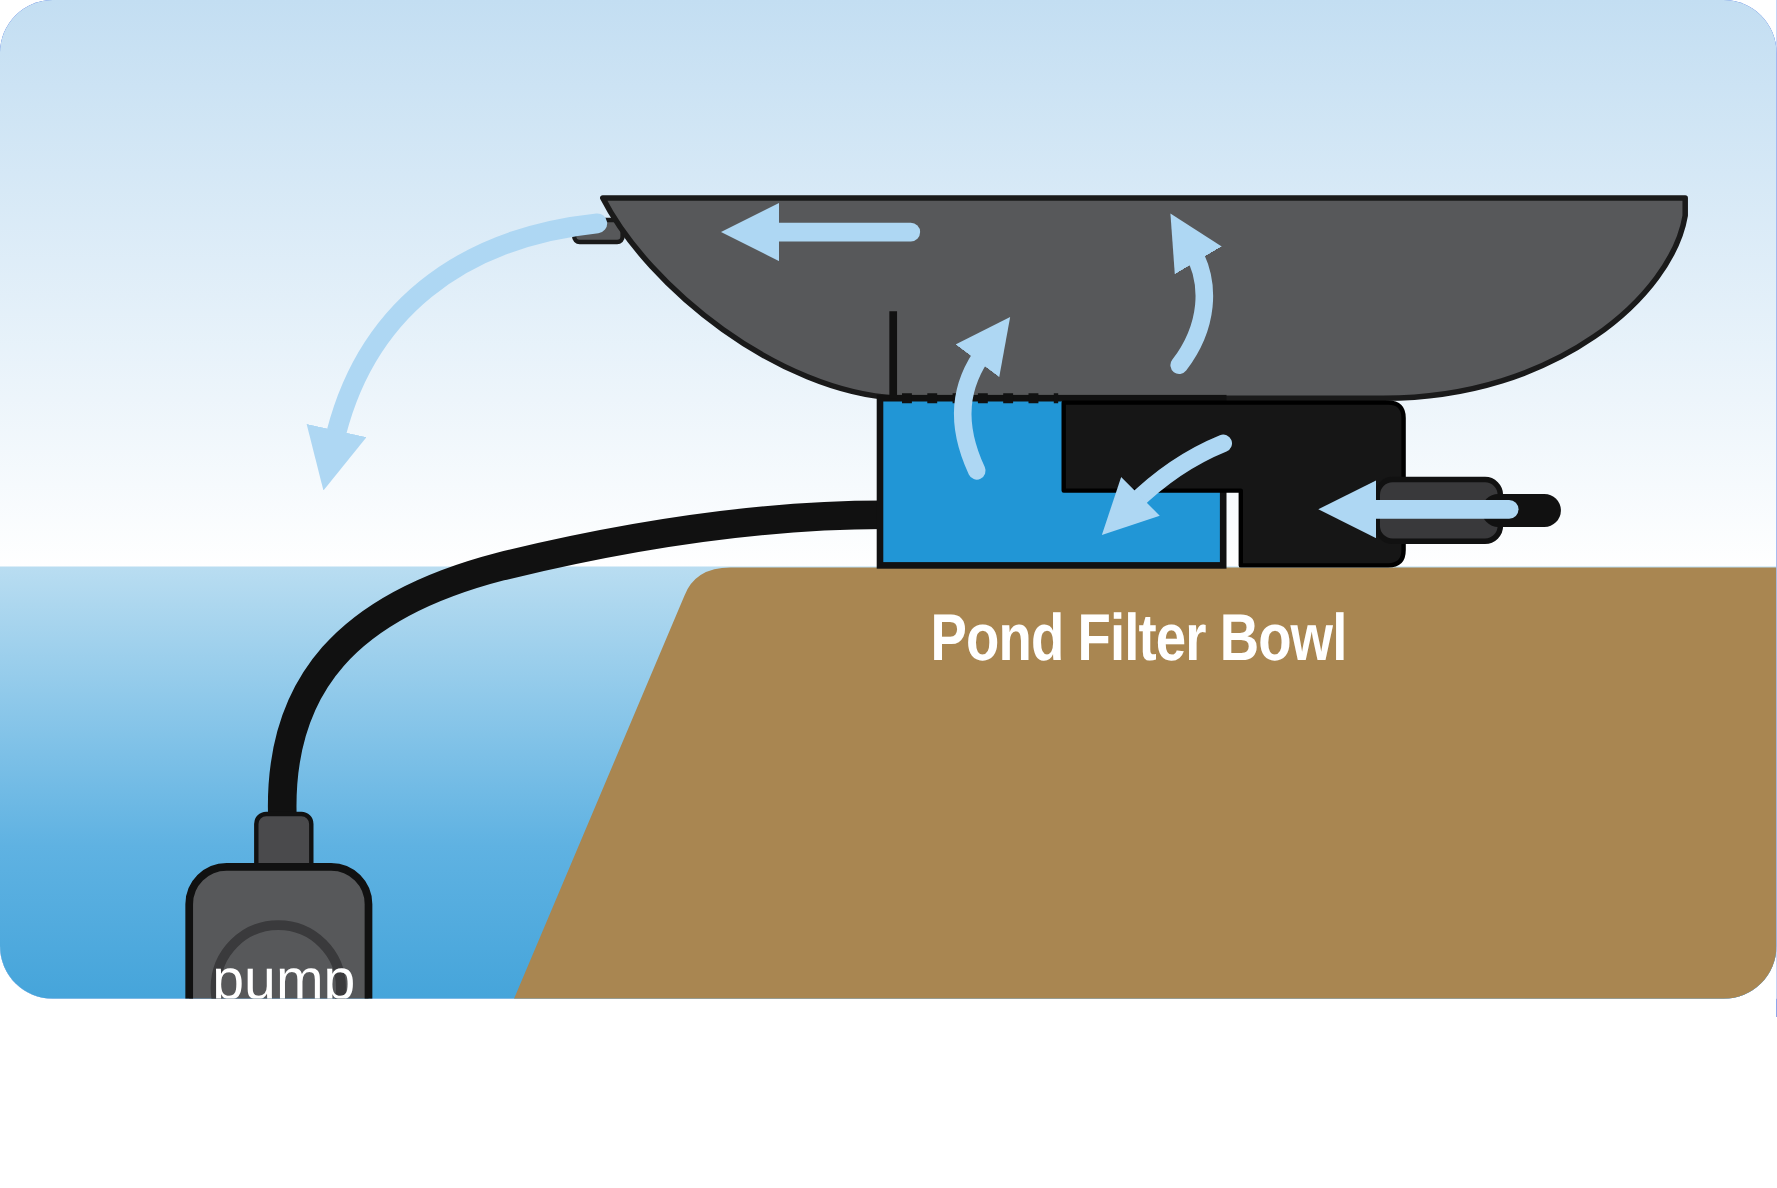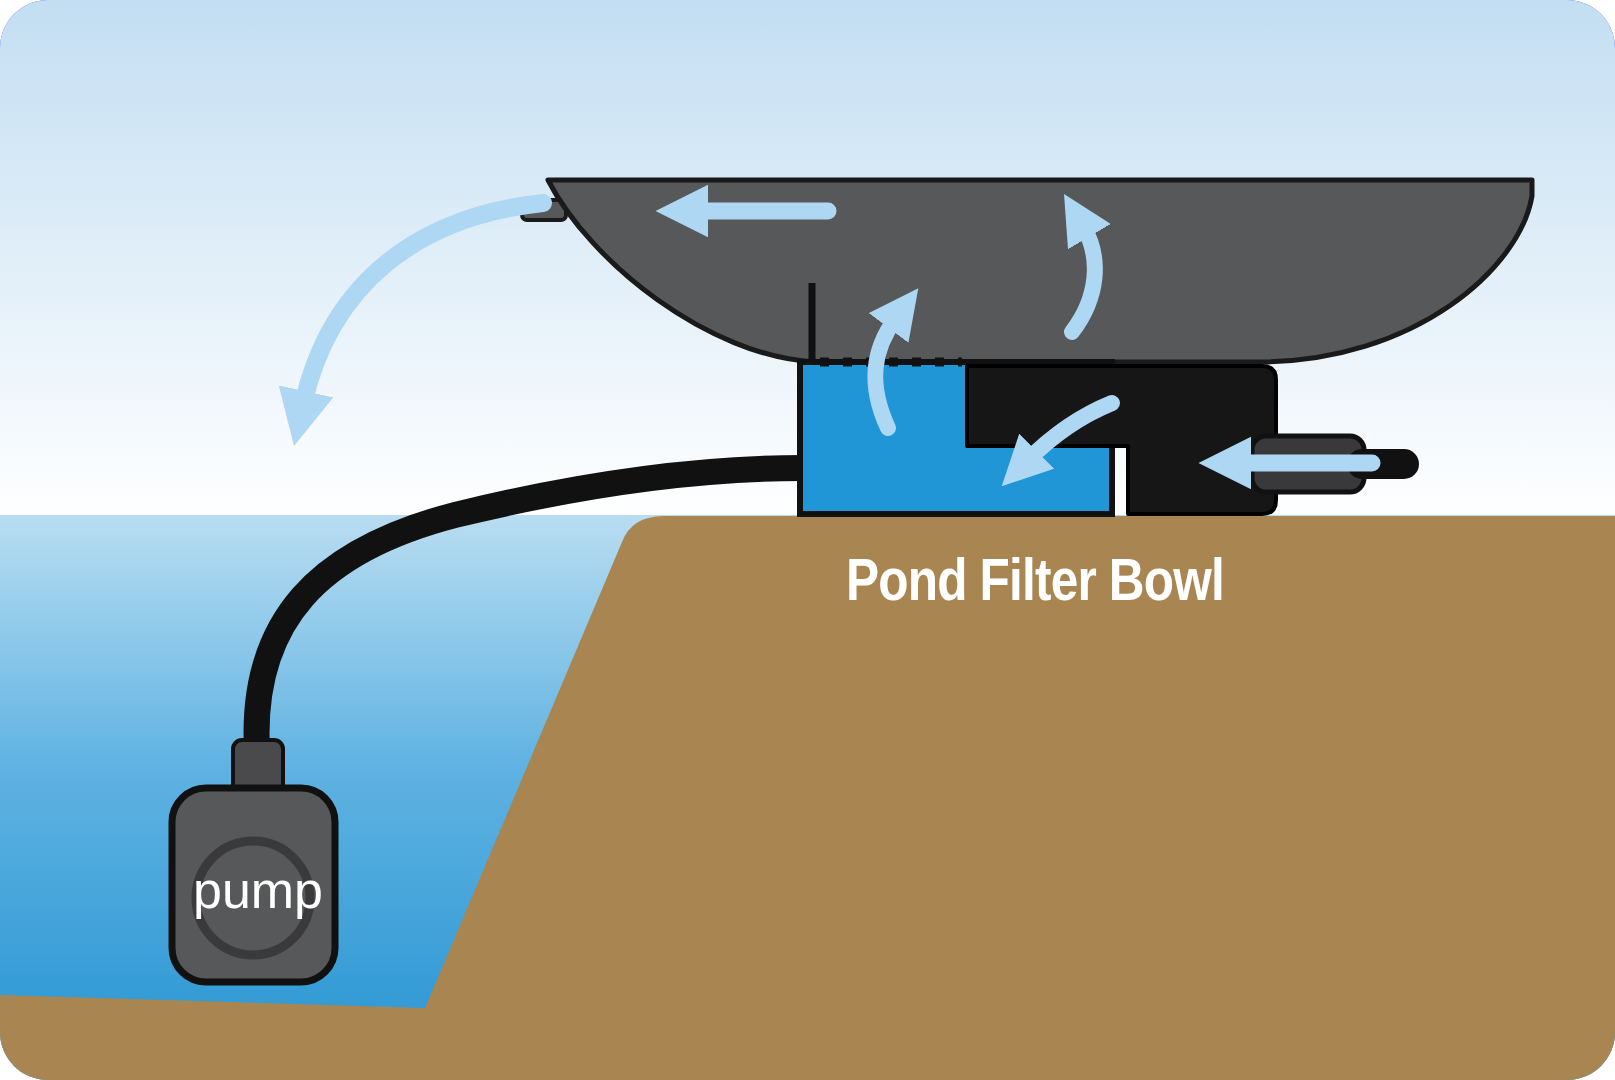--- a/index.html
+++ b/index.html
@@ -4,21 +4,21 @@
 <style>
   html, body {
     margin: 0;
     padding: 0;
     background: #ffffff;
     font-family: "Liberation Sans", sans-serif;
   }
   .frame {
     position: relative;
     width: 1615px;
-    height: 1080px;
+    height: 908px;
     border-radius: 48px;
     overflow: hidden;
     background: #1d4ed8;
     text-align: right;
   }
   svg { display: block; }
   .title-text {
     font-family: "Liberation Sans", sans-serif;
     font-weight: 700;
     font-size: 60px;

